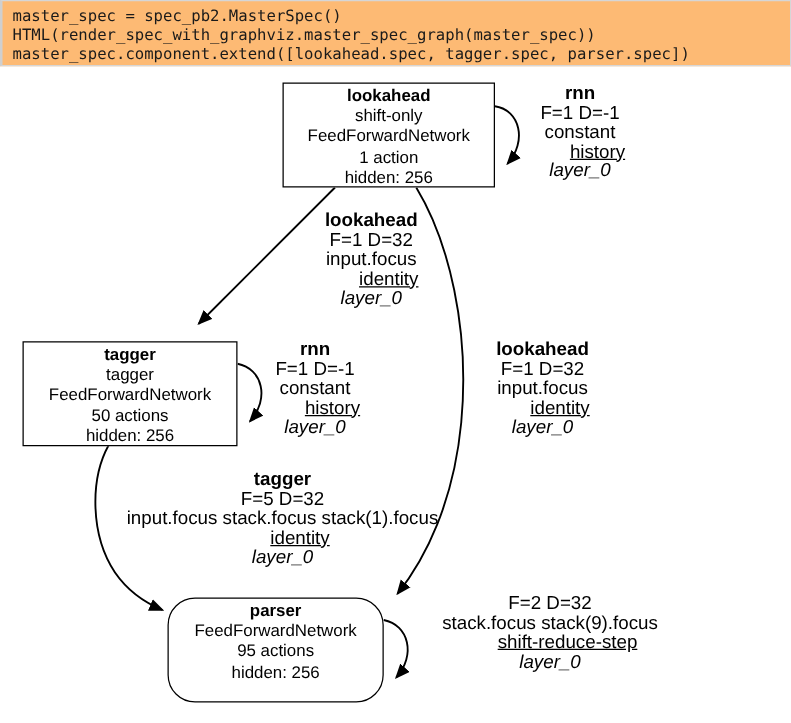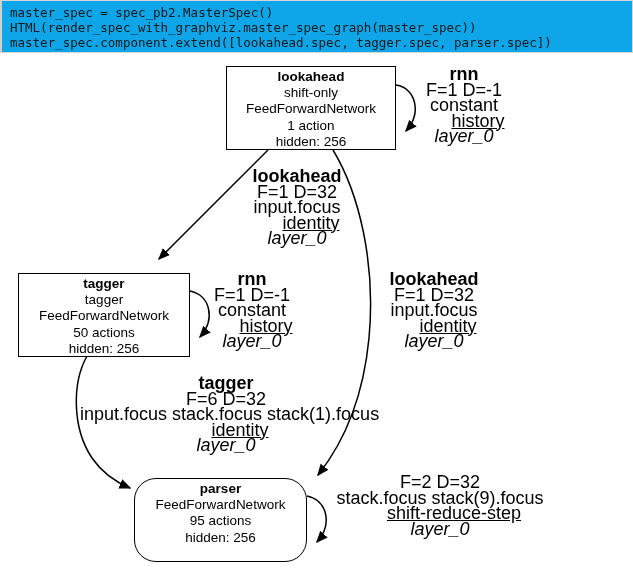--- a/index.html
+++ b/index.html
@@ -14,21 +14,21 @@
     overflow: hidden;
     position: relative;
   }
   #code-block {
     position: absolute;
     left: 0;
     top: 0;
     width: 633px;
     height: 53px;
     box-sizing: border-box;
-    background: #0ea5e9;
+    background: #fdba74;
     border: 1px solid #d6d6d6;
     border-left: 2px solid #cfcfcf;
     padding: 4px 0 0 8px;
   }
   #code-block .code-line {
     font-family: "DejaVu Sans Mono", monospace;
     font-size: 12.5px;
     line-height: 15.2px;
     color: #1a1a1a;
     white-space: pre;
@@ -59,21 +59,21 @@
     line-height: 16.2px;
     padding-top: 2px;
   }
   .node-box .n-title {
     font-weight: bold;
   }
   .edge-label {
     position: absolute;
     text-align: center;
     color: #000000;
-    font-size: 18px;
+    font-size: 15px;
     line-height: 15.5px;
     white-space: nowrap;
   }
   .edge-label .e-title { font-weight: bold; }
   .edge-label .e-fd { }
   .edge-label .e-feat { }
   .edge-label .e-link { text-decoration: underline; padding-left: 28px; }
   .edge-label .e-layer { font-style: italic; }
 </style>
 </head>
@@ -157,21 +157,21 @@
   <div class="edge-label" style="left:198px; top:219px; width:100px;">
     <div class="e-title">rnn</div>
     <div class="e-fd">F=1 D=-1</div>
     <div class="e-feat">constant</div>
     <div class="e-link">history</div>
     <div class="e-layer">layer_0</div>
   </div>
 
   <div class="edge-label" style="left:76px; top:323px; width:292px;">
     <div class="e-title">tagger</div>
-    <div class="e-fd">F=6 D=32</div>
+    <div class="e-fd">F=5 D=32</div>
     <div class="e-feat">input.focus stack.focus stack(1).focus</div>
     <div class="e-link">identity</div>
     <div class="e-layer">layer_0</div>
   </div>
 
   <div class="edge-label" style="left:320px; top:422px; width:232px;">
     <div class="e-fd">F=2 D=32</div>
     <div class="e-feat">stack.focus stack(9).focus</div>
     <div class="e-link">shift-reduce-step</div>
     <div class="e-layer">layer_0</div>

